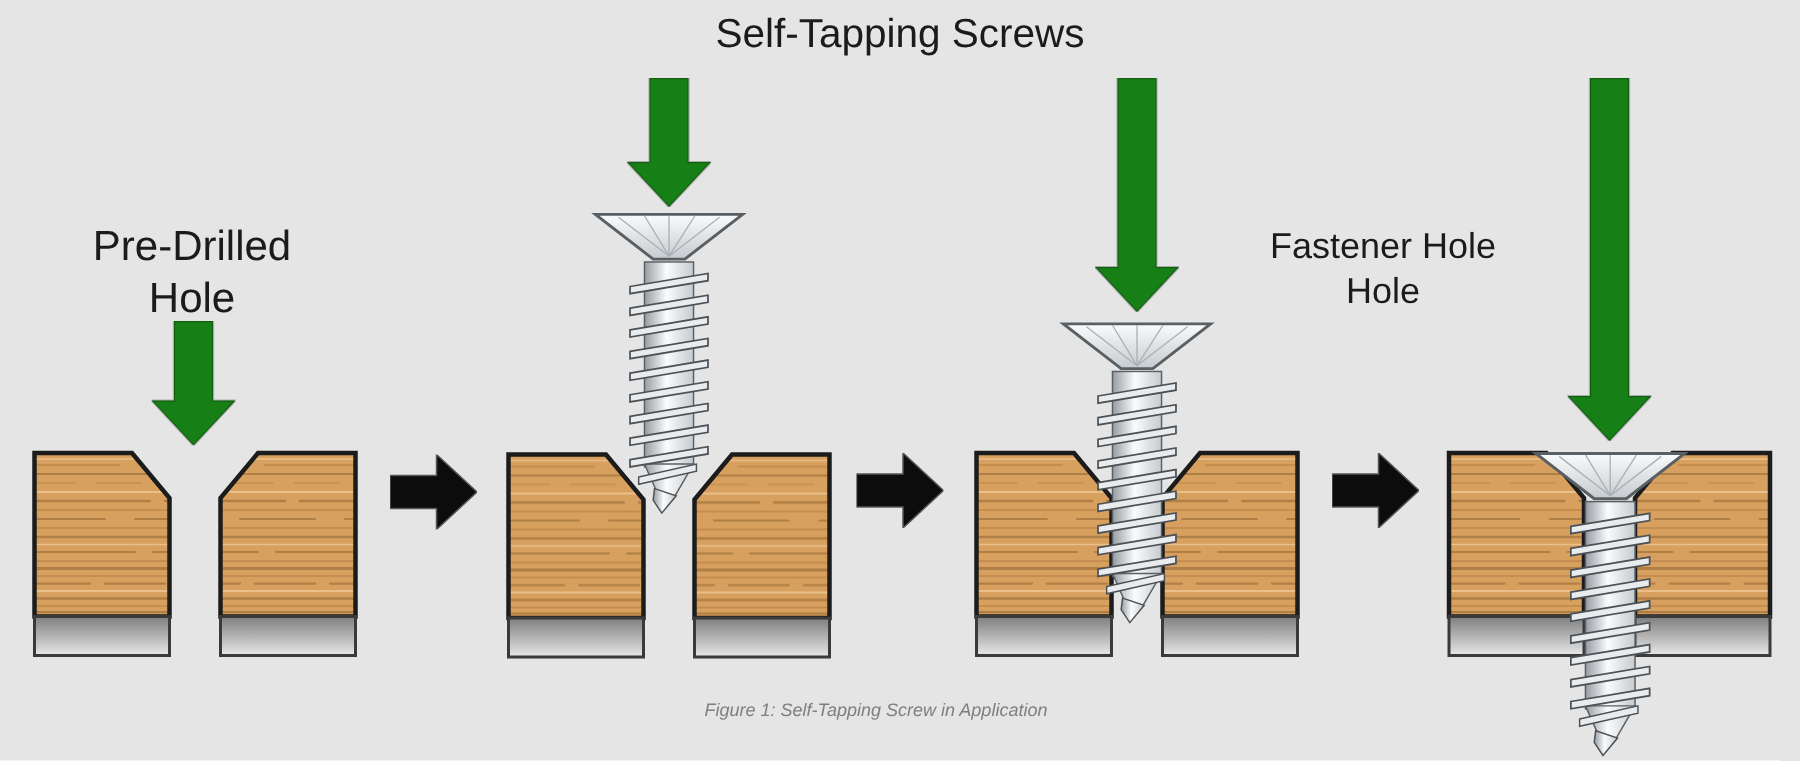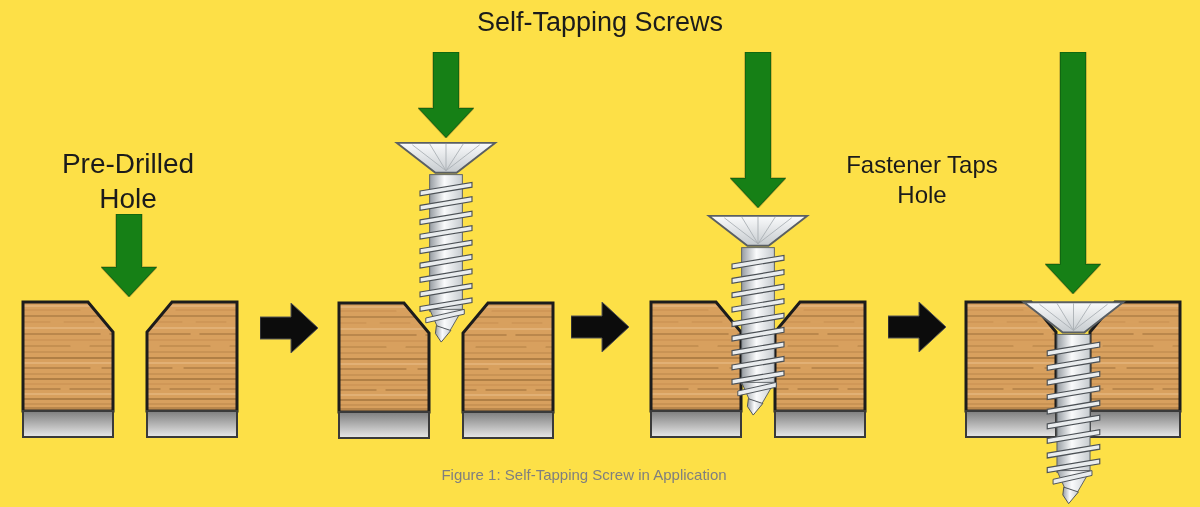--- a/index.html
+++ b/index.html
@@ -1,25 +1,25 @@
 <!DOCTYPE html>
 <html><head>
 <meta charset="utf-8">
 <style>
   html,body{margin:0;padding:0;background:#ffffff;}
   #stage{
-    position:relative;width:1200px;height:507px;background:#fde047;overflow:hidden;
+    position:relative;width:1200px;height:507px;background:#e5e5e5;overflow:hidden;
     font-family:"Liberation Sans", sans-serif;
   }
   .abs{position:absolute;}
   .txt{color:#1b1b1b;text-align:center;line-height:1.25;}
   #title{left:0;top:6px;width:1200px;font-size:27px;}
   #label-predrilled{left:28px;top:146px;width:200px;font-size:28px;}
   #label-fastener{left:814px;top:150px;width:216px;font-size:24px;}
-  #caption{left:0;top:466px;width:1168px;font-size:15px;}
+  #caption{left:0;top:466px;width:1168px;font-size:12px;font-style:italic;}
   svg{display:block;}
 </style>
 </head>
 <body>
 
 <div id="stage">
 
   <svg class="abs" width="0" height="0" style="left:0;top:0" aria-hidden="true">
     <defs>
       <linearGradient id="grayBase" x1="0" y1="0" x2="0" y2="1">
@@ -106,21 +106,21 @@
       </symbol>
     </defs>
   </svg>
 
   <div id="title" class="abs txt">Self-Tapping Screws</div>
   <div id="label-predrilled" class="abs txt">
     <div>Pre-Drilled</div>
     <div>Hole</div>
   </div>
   <div id="label-fastener" class="abs txt">
-    <div>Fastener Taps</div>
+    <div>Fastener Hole</div>
     <div>Hole</div>
   </div>
   <div id="caption" class="abs" style="text-align:center">
     <span style="color:#7f7f7f">Figure 1: Self-Tapping Screw in Application</span>
   </div>
 
   <svg class="abs" style="left:101px;top:214px" width="56" height="83" viewBox="0 0 56 83">
     <polygon points="15,0 41,0 41,53 56,53 28,83 0,53 15,53" stroke="rgba(0,0,0,0.25)" stroke-width="1.5" fill="#168016"></polygon>
   </svg>
   <svg class="abs" style="left:418px;top:52px" width="56" height="86" viewBox="0 0 56 86">

